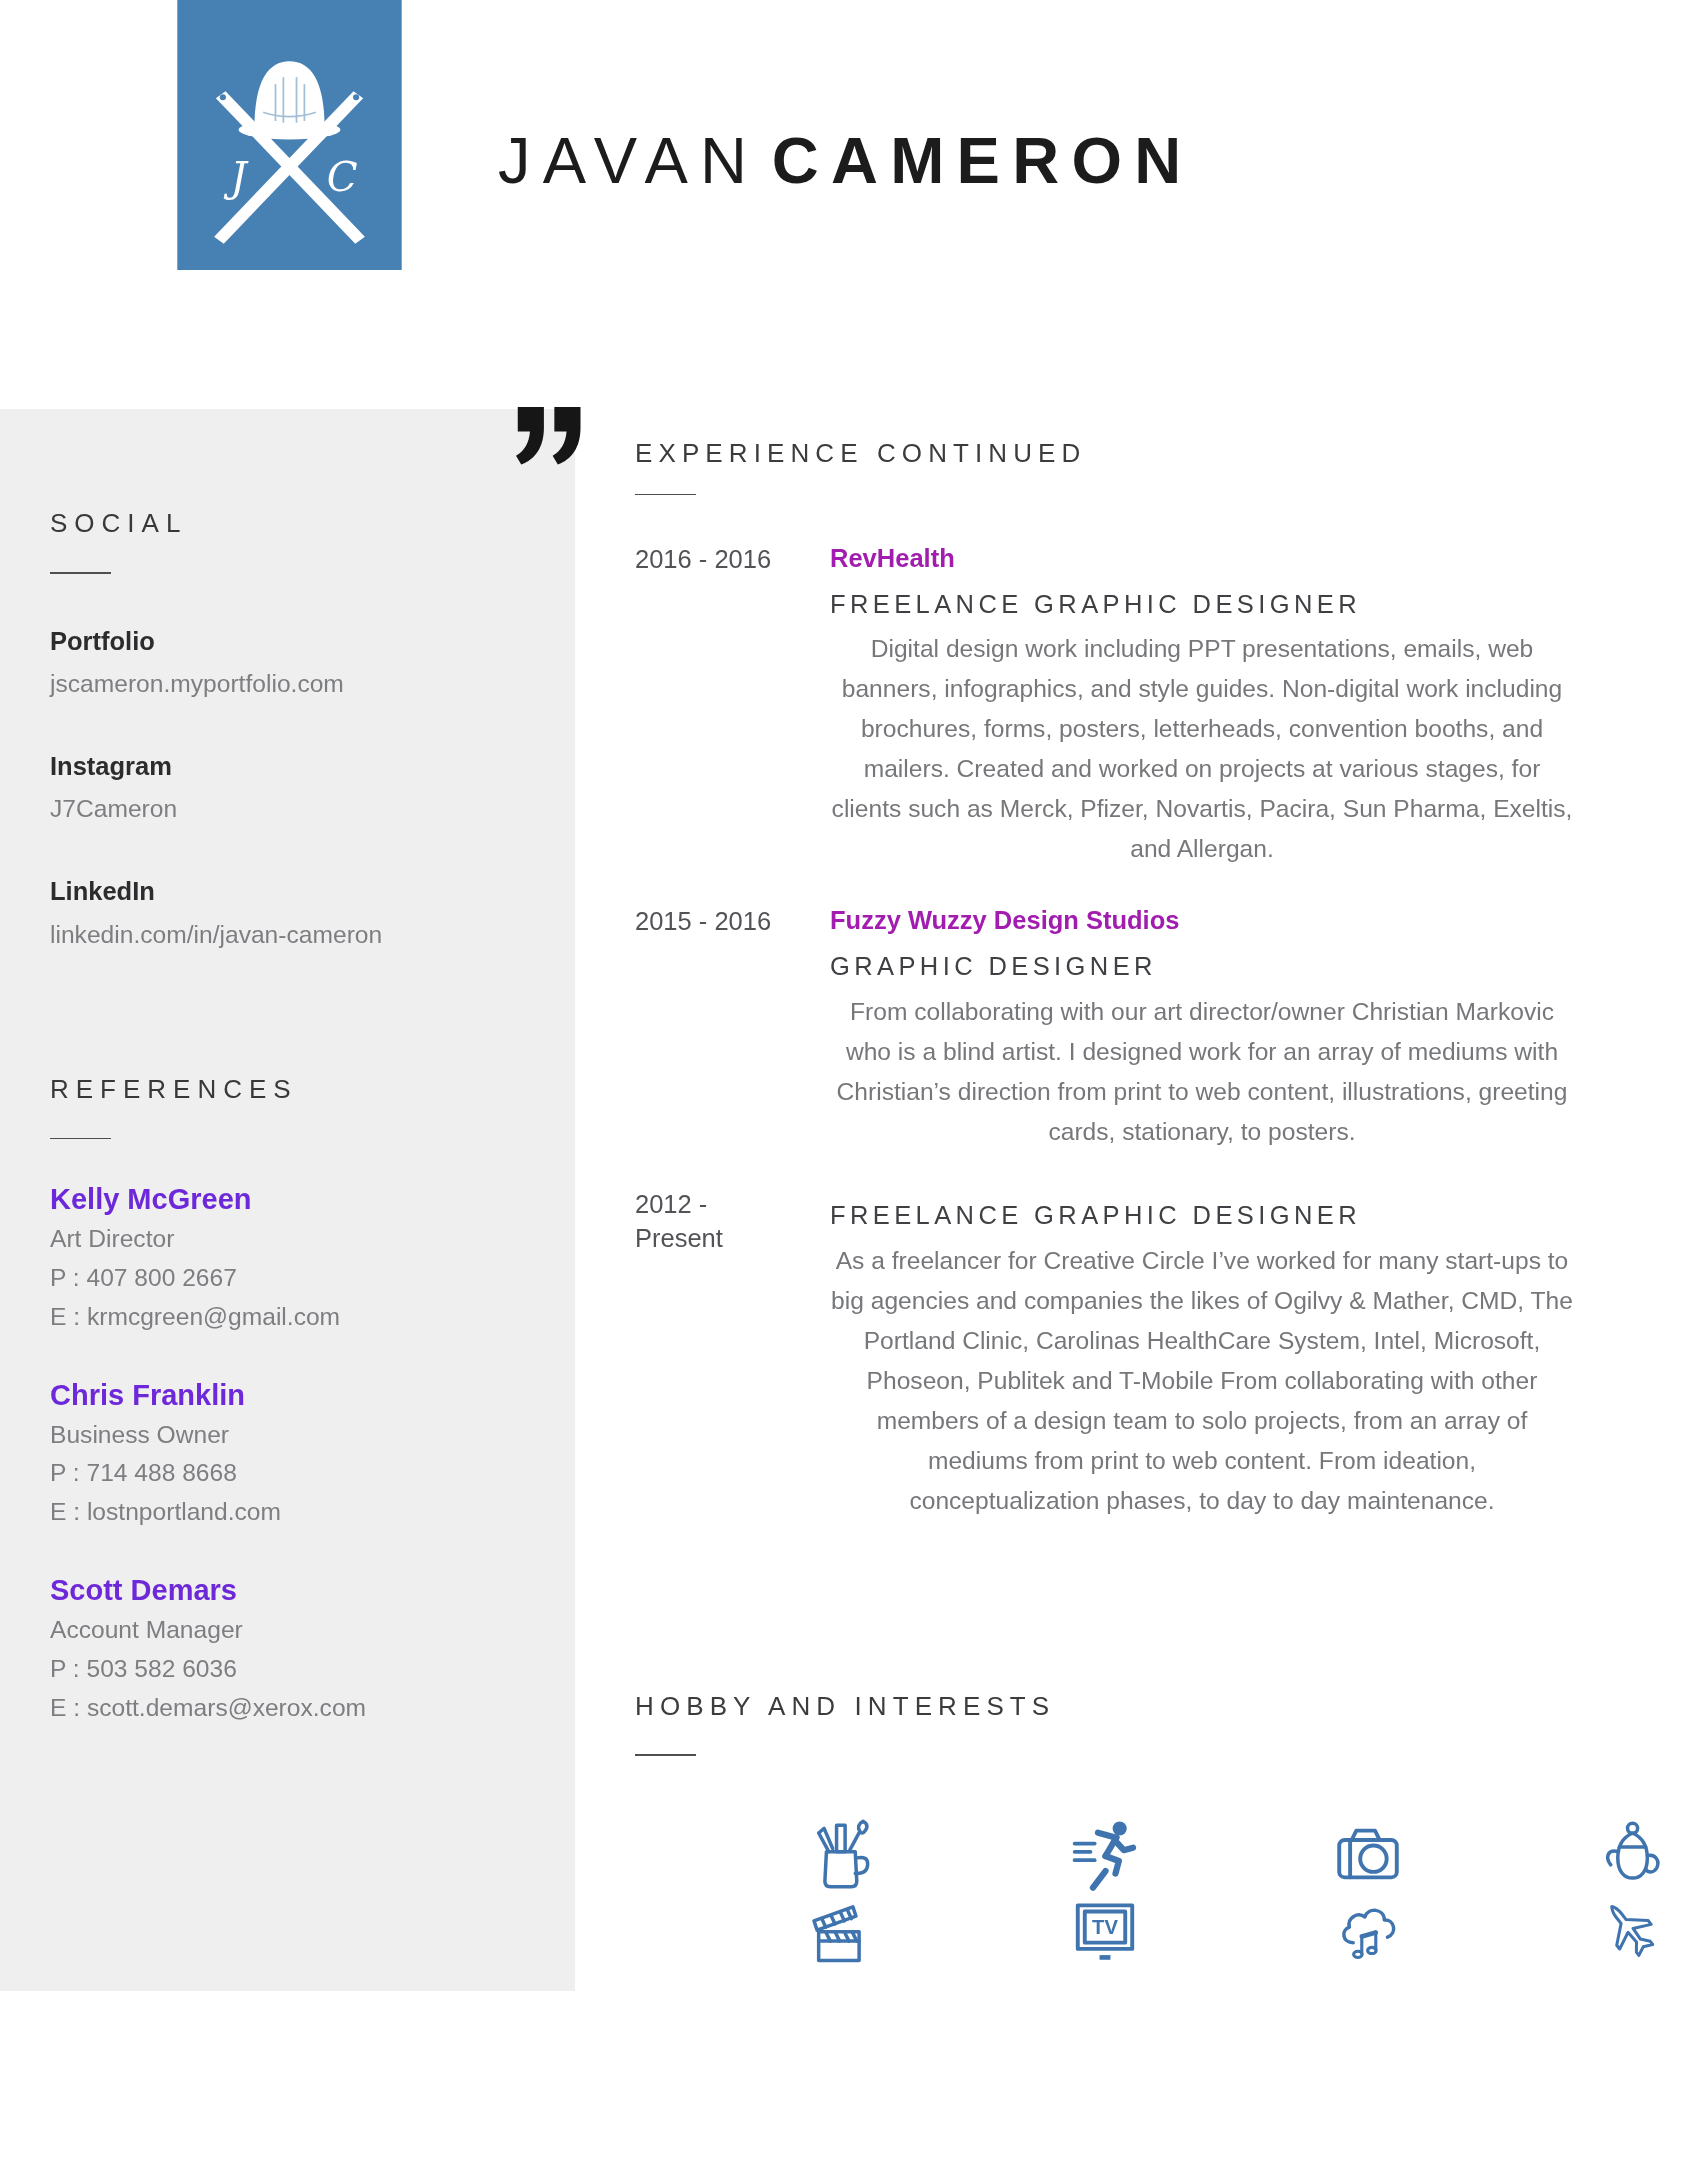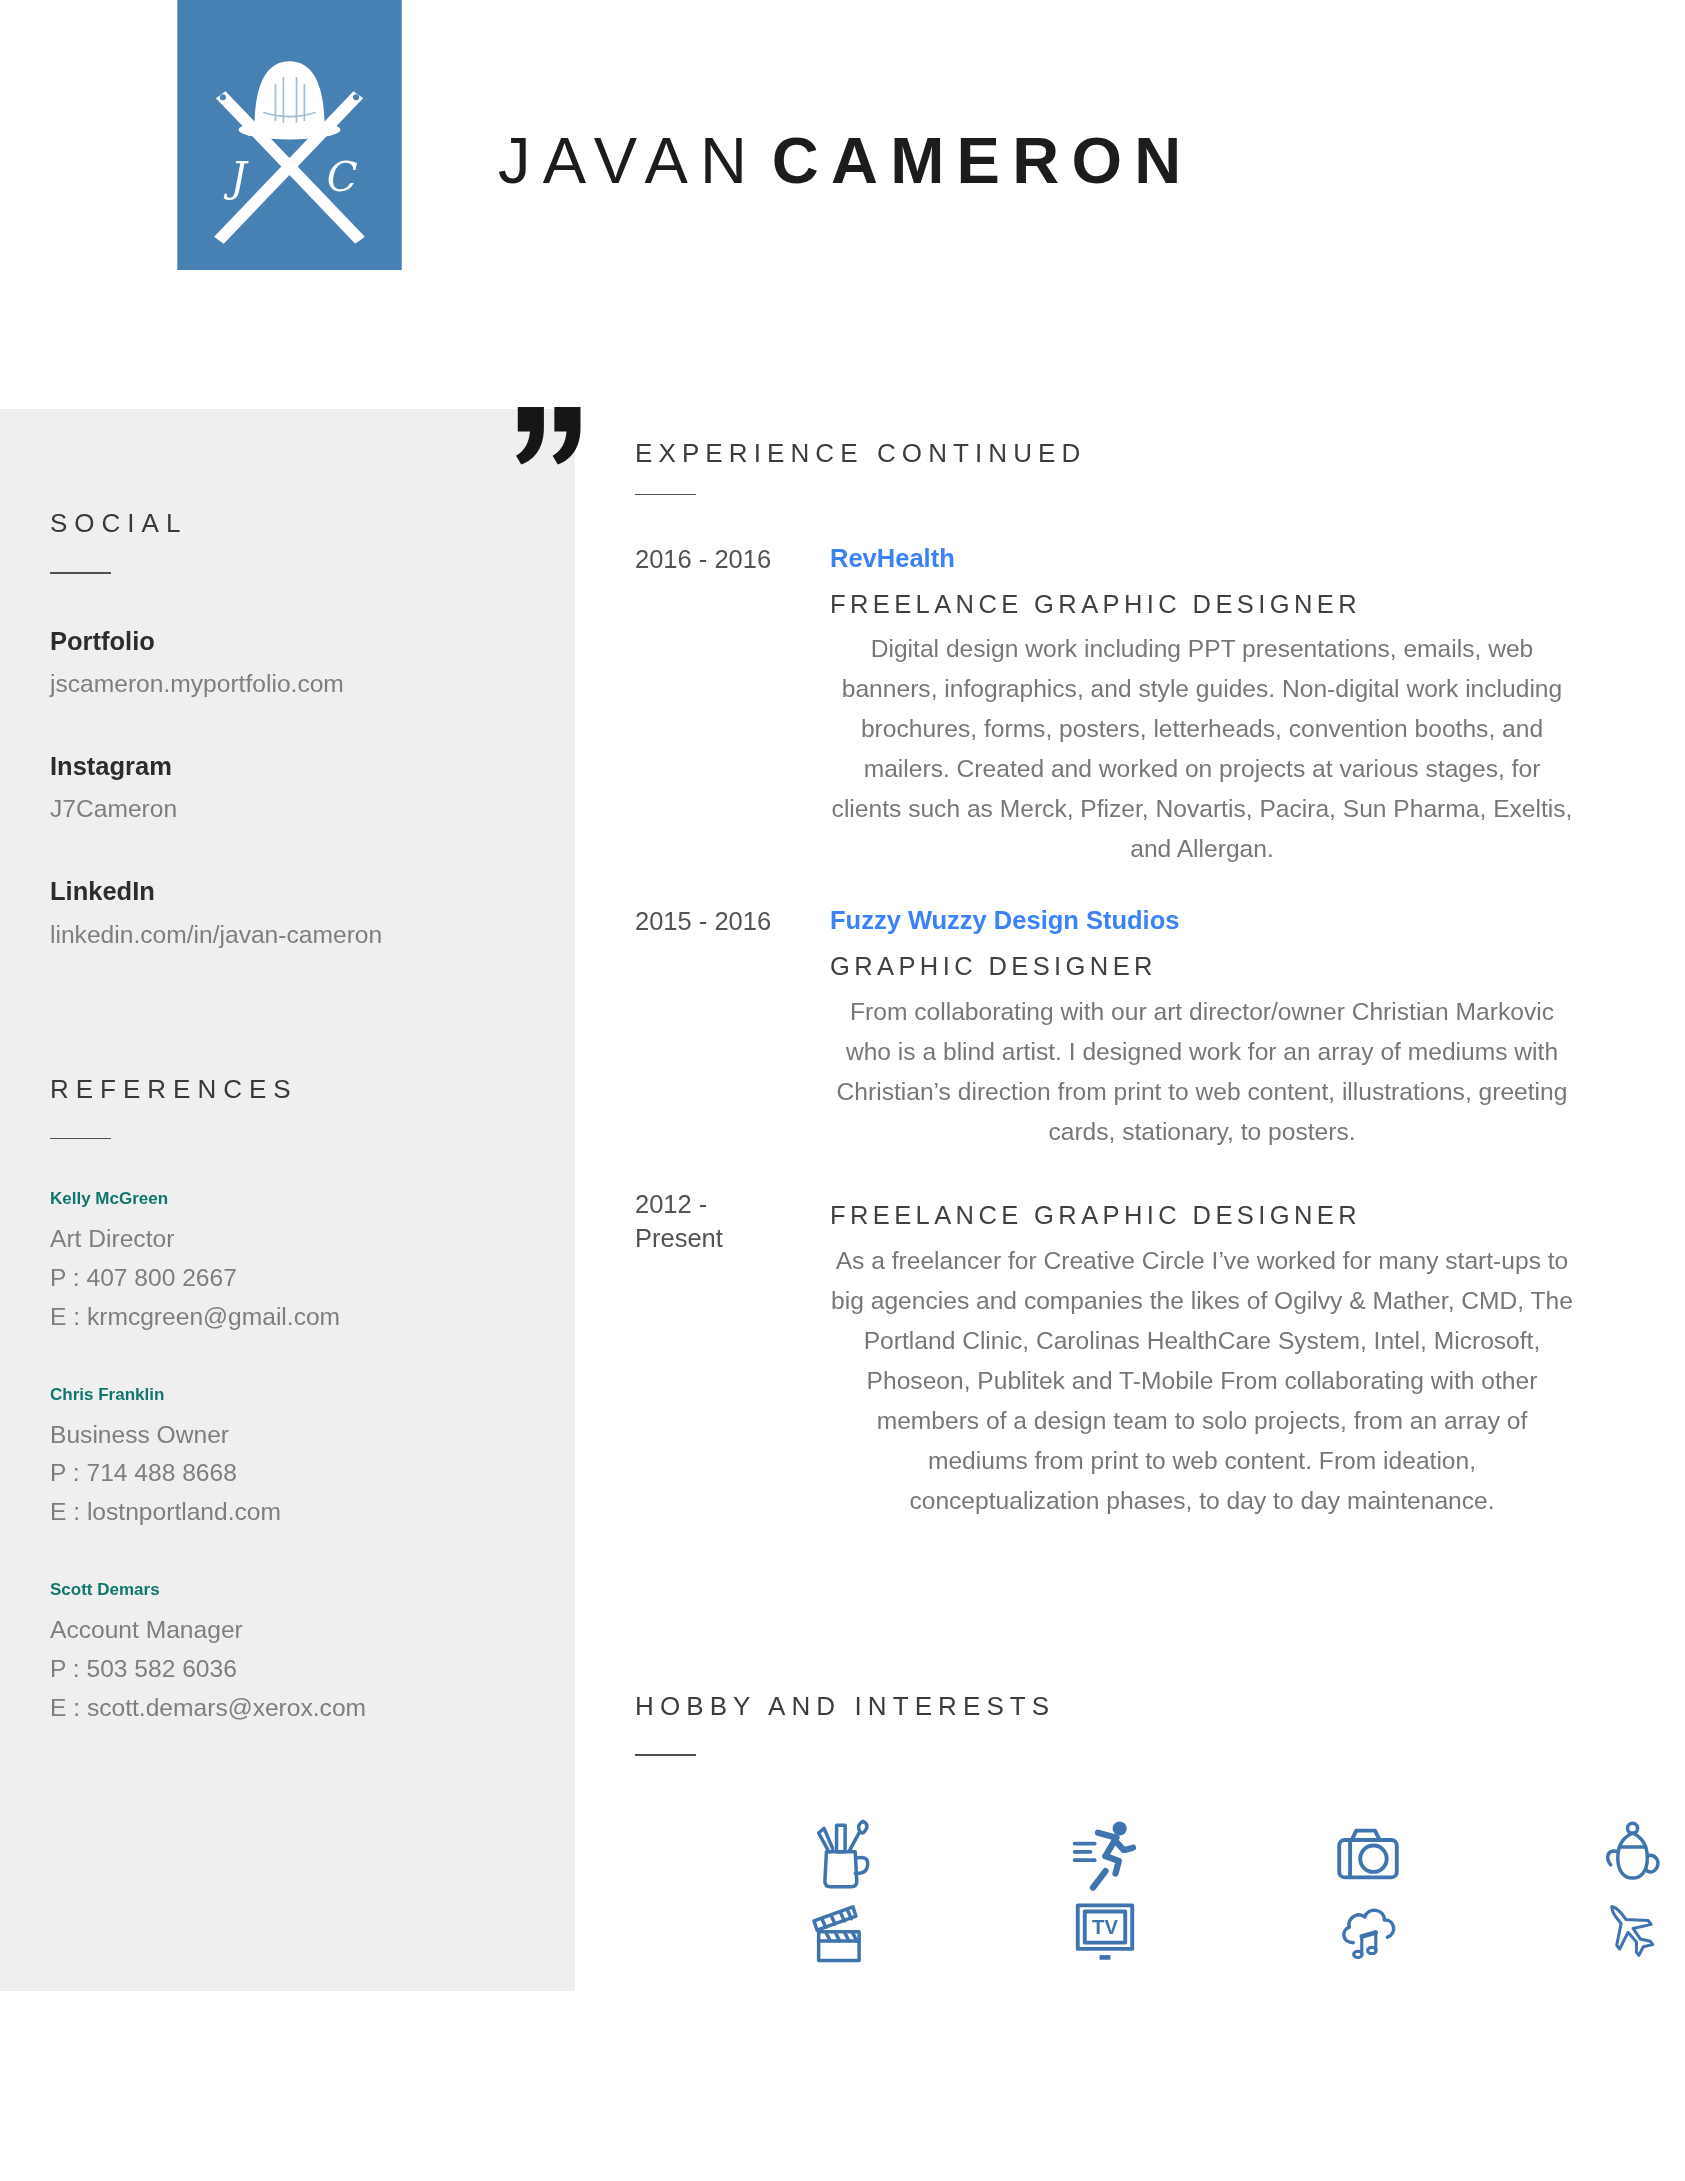--- a/index.html
+++ b/index.html
@@ -18,34 +18,34 @@
   
   .sidebar { position:absolute; left:0; top:409px; width:575px; height:1582px;
              background:#f0efef; padding:98px 35px 0 50px; }
   .side-title { font-size:26px; font-weight:400; letter-spacing:7px; color:#383838; line-height:33px; }
   .rule { width:61px; height:1.8px; background:#4f4f4f; border:0; margin-top:32px; }
   .social-group { margin-top:51px; margin-bottom:42px; }
   .s-label { font-size:25.5px; font-weight:bold; color:#2c2c2e; line-height:32px; }
   .s-value { font-size:24.6px; color:#7c7e81; line-height:30px; margin-top:12.3px; }
   .refs-title { margin-top:123px; }
   .ref-group { margin-top:44px; margin-bottom:47px; }
-  .ref-name { font-size:17px; font-weight:bold; color:#0f766e; line-height:32px; }
+  .ref-name { font-size:29px; font-weight:bold; color:#6d28d9; line-height:32px; }
   .ref-line { font-size:24.6px; color:#7c7e81; line-height:30px; margin-top:8.8px; }
 
   .quote-icon { position:absolute; left:516px; top:407px; }
 
   
   .main { position:absolute; left:635px; top:437px; width:948px; }
   .section-title { font-size:26px; font-weight:400; letter-spacing:6.1px; color:#3c3c3c; line-height:32px; }
   .main .rule { margin-top:24.6px; }
   .entries { margin-top:47px; }
   .entry { display:flex; margin-bottom:35px; }
   .entry-dates { width:149px; flex-shrink:0; font-size:25.5px; color:#515357; line-height:1.35; }
   .entry-body { margin-left:46px; width:744px; }
-  .company { font-size:25.5px; font-weight:bold; color:#3b82f6; line-height:33px; }
+  .company { font-size:25.5px; font-weight:bold; color:#a21caf; line-height:33px; }
   .role { font-size:25.5px; letter-spacing:4.4px; color:#3e4043; line-height:33px; margin-top:12.3px; }
   .desc { font-size:24.6px; color:#76777a; line-height:40px; margin-top:8.8px;text-align:center; }
 
   
   .hobbies { position:absolute; left:635px; top:1690px; width:1018px; }
   .icon-grid { display:grid; grid-template-columns:repeat(4, 256px); row-gap:46px;
                margin-top:63px; margin-left:79px;gap:7px; }
   .icon-cell { height:70px; display:flex; align-items:center; justify-content:center; }
   .icon-cell svg { display:block; }
 </style>

